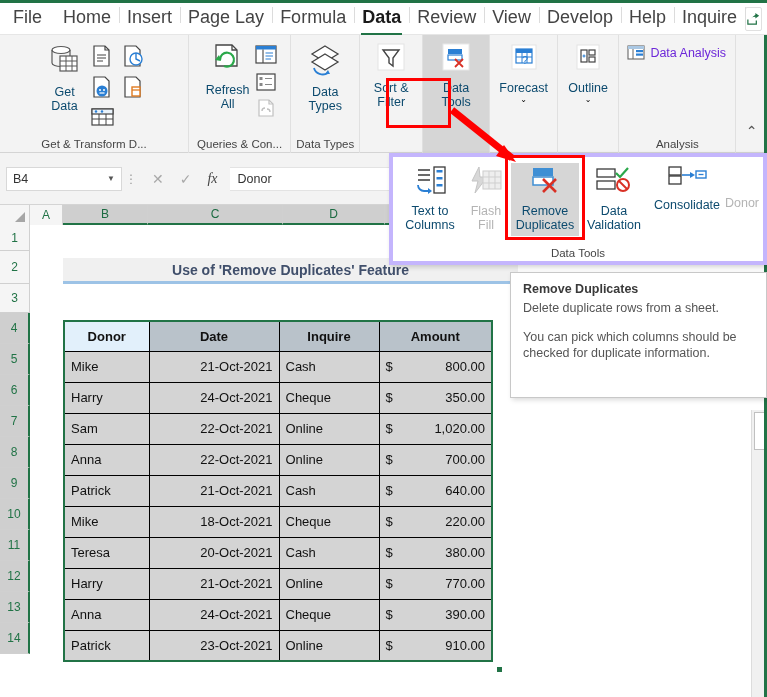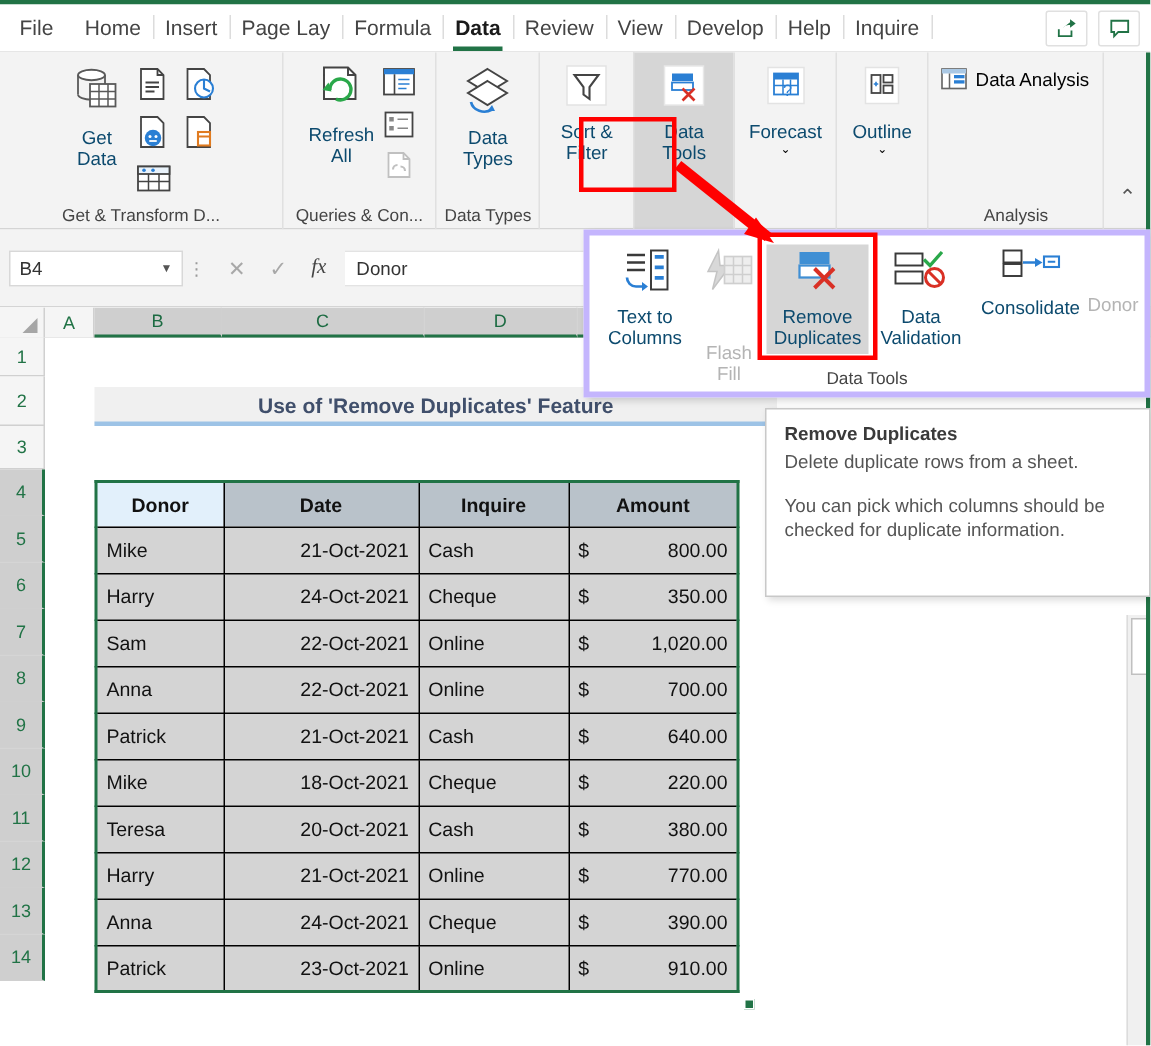--- a/index.html
+++ b/index.html
@@ -18,21 +18,21 @@
   }
 
   
   .tabbar {
     position: absolute; left: 0; top: 3px; width: 767px; height: 32px;
     background: #ffffff;
     display: flex; align-items: center;
     border-bottom: 1px solid #e6e6e6;
   }
   .tab {
-    font-size: 14px; color: #444444;
+    font-size: 18px; color: #444444;
     padding: 4px 7px 6px 7px; margin: 0 1px;
     position: relative; white-space: nowrap;
     cursor: default;
   }
   .tab.sep::after {
     content: ""; position: absolute; right: -2px; top: 4px;
     height: 16px; width: 1px; background: #dcdcdc;
   }
   .tab.active { color: #1a1a1a; font-weight: 600; }
   .tab.active::before {
@@ -451,21 +451,21 @@
     <div class="rgroup" style="width:118px; align-items:flex-start;">
       <div class="rgroup-body" style="width:100%; padding-top:6px;">
         <div style="display:flex; align-items:center; gap:5px; padding-left:4px;">
           <svg width="18" height="18" viewBox="0 0 18 18">
             <rect x="1" y="2" width="16" height="13" fill="#fff" stroke="#666" stroke-width="1.1"></rect>
             <rect x="1" y="2" width="16" height="3" fill="#aac8e4"></rect>
             <rect x="9" y="6" width="7" height="2.2" fill="#2a7fd4"></rect>
             <rect x="9" y="9.5" width="7" height="2.2" fill="#2a7fd4"></rect>
             <path d="M6 5 V15" stroke="#666" stroke-width="1"></path>
           </svg>
-          <span style="font-size:12.5px; color:#000000;">Data Analysis</span>
+          <span style="font-size:12.5px; color:#6d28d9;">Data Analysis</span>
         </div>
       </div>
       <div class="rgroup-label">Analysis</div>
     </div>
 
     <div class="rgroup" style="width:32px; justify-content:flex-end;">
       <div style="font-size:14px; color:#555; padding-bottom:14px;">⌃</div>
     </div>
   </div>
 
@@ -480,21 +480,21 @@
           <path d="M18 23 L22 26 L18 29 Z" fill="#2a7fd4"></path>
           <rect x="24" y="2" width="11" height="26" fill="#fff" stroke="#3a3a3a" stroke-width="1.3"></rect>
           <rect x="26.5" y="5" width="6" height="2.5" fill="#2a7fd4"></rect>
           <rect x="26.5" y="12" width="6" height="2.5" fill="#2a7fd4"></rect>
           <rect x="26.5" y="19" width="6" height="2.5" fill="#2a7fd4"></rect>
         </svg>
         <div class="lbl">Text to
 Columns</div>
       </div>
 
-      <div class="bigbtn dim" style="min-width:50px;gap:24px;">
+      <div class="bigbtn dim" style="min-width:50px;">
         <svg width="38" height="36" viewBox="0 0 38 36">
           <path d="M12 2 L5 16 H11 L8 28 L20 12 H13 Z" fill="#d8d8d8" stroke="#c4c4c4" stroke-width="1"></path>
           <rect x="16" y="6" width="18" height="18" fill="#eee" stroke="#cfcfcf" stroke-width="1.1"></rect>
           <path d="M16 12 H34 M16 18 H34 M22 6 V24 M28 6 V24" stroke="#cfcfcf" stroke-width="1"></path>
         </svg>
         <div class="lbl">Flash
 Fill</div>
       </div>
 
       <div class="bigbtn pressed" style="min-width:68px; padding-bottom:4px;">

